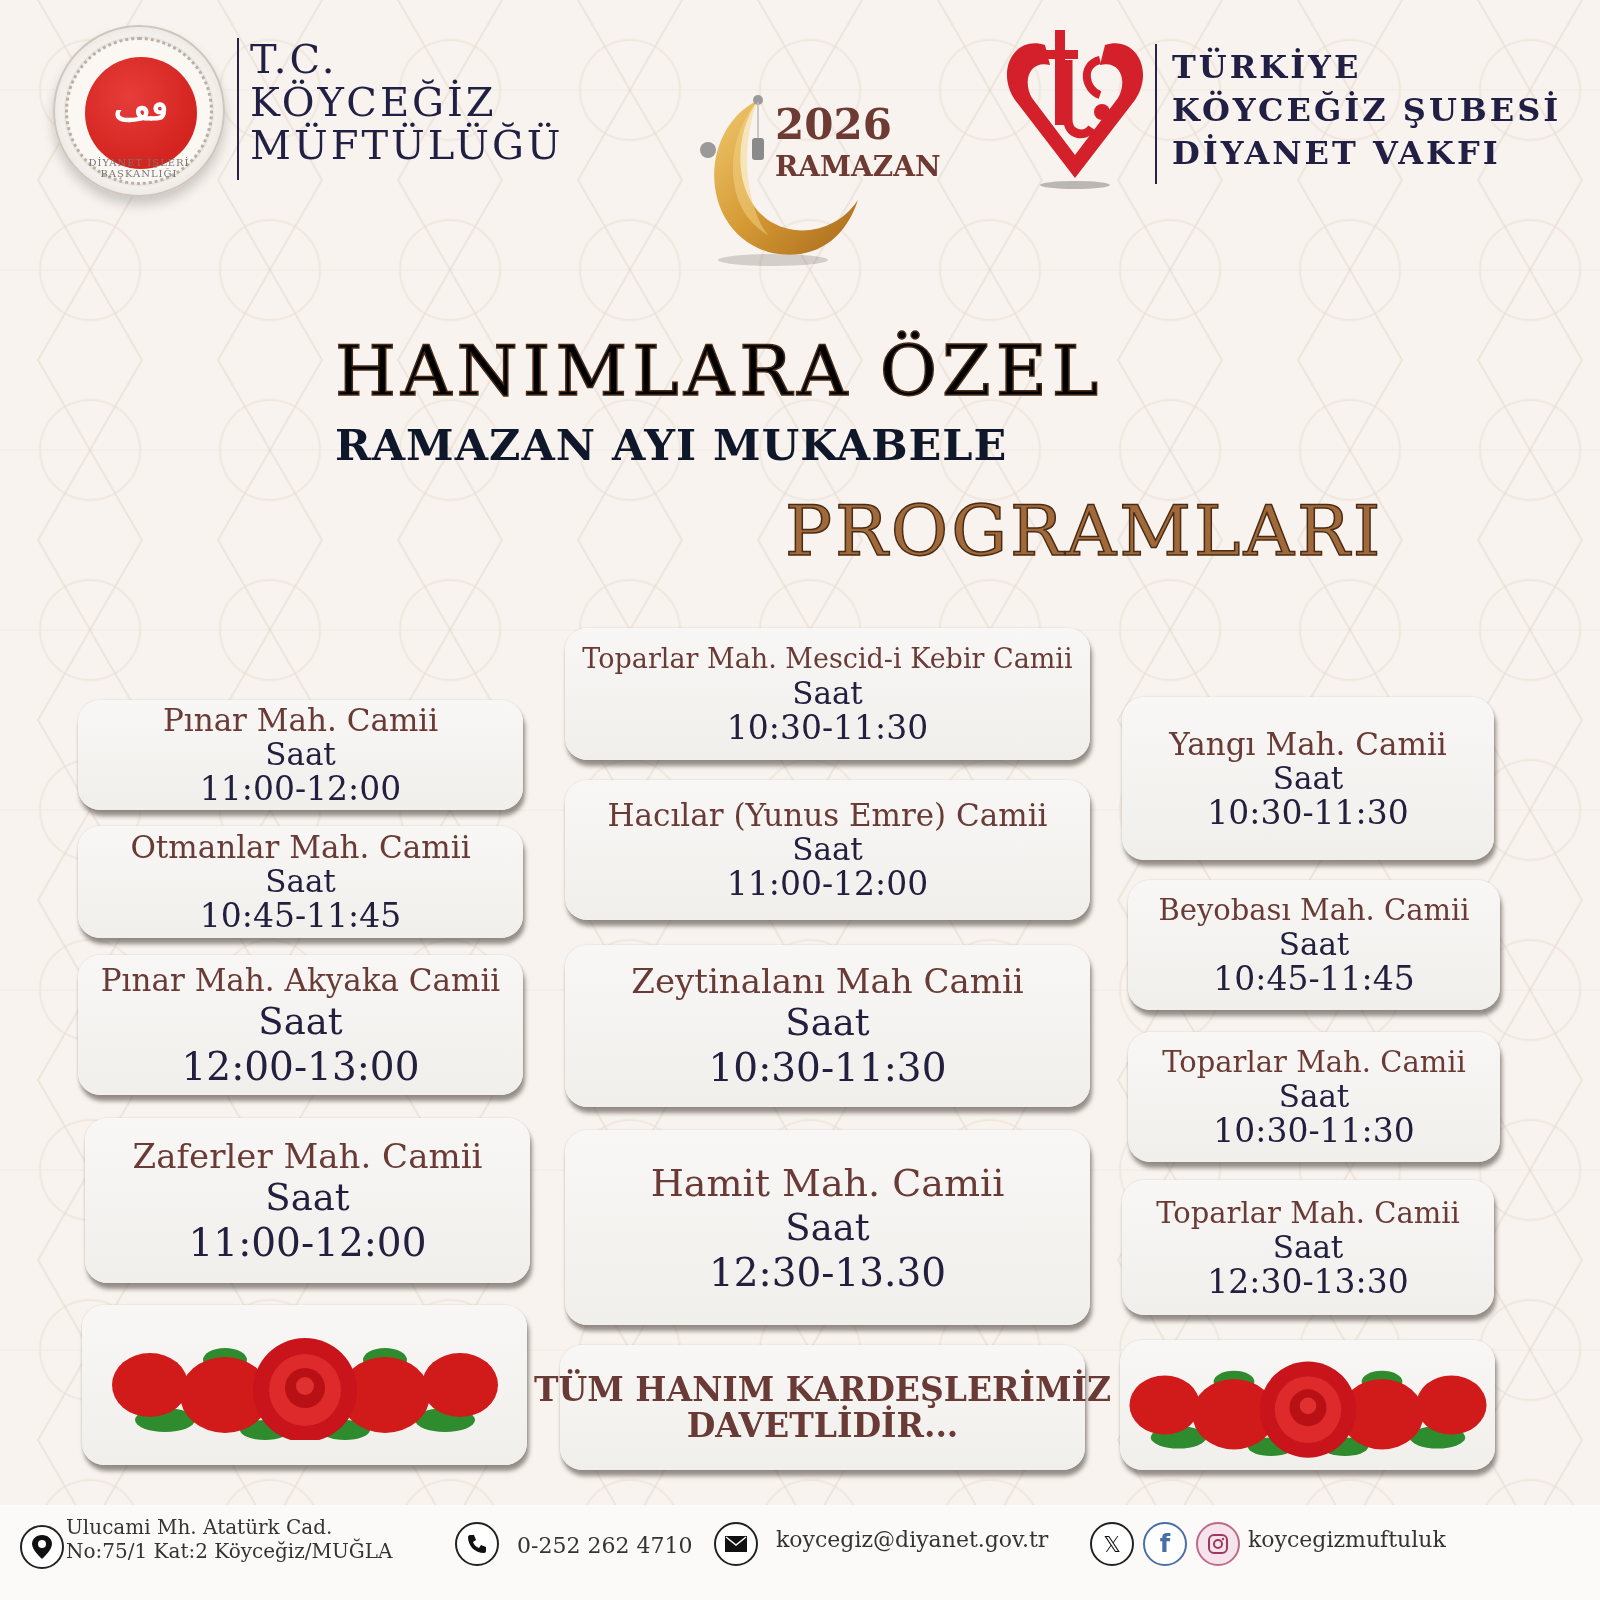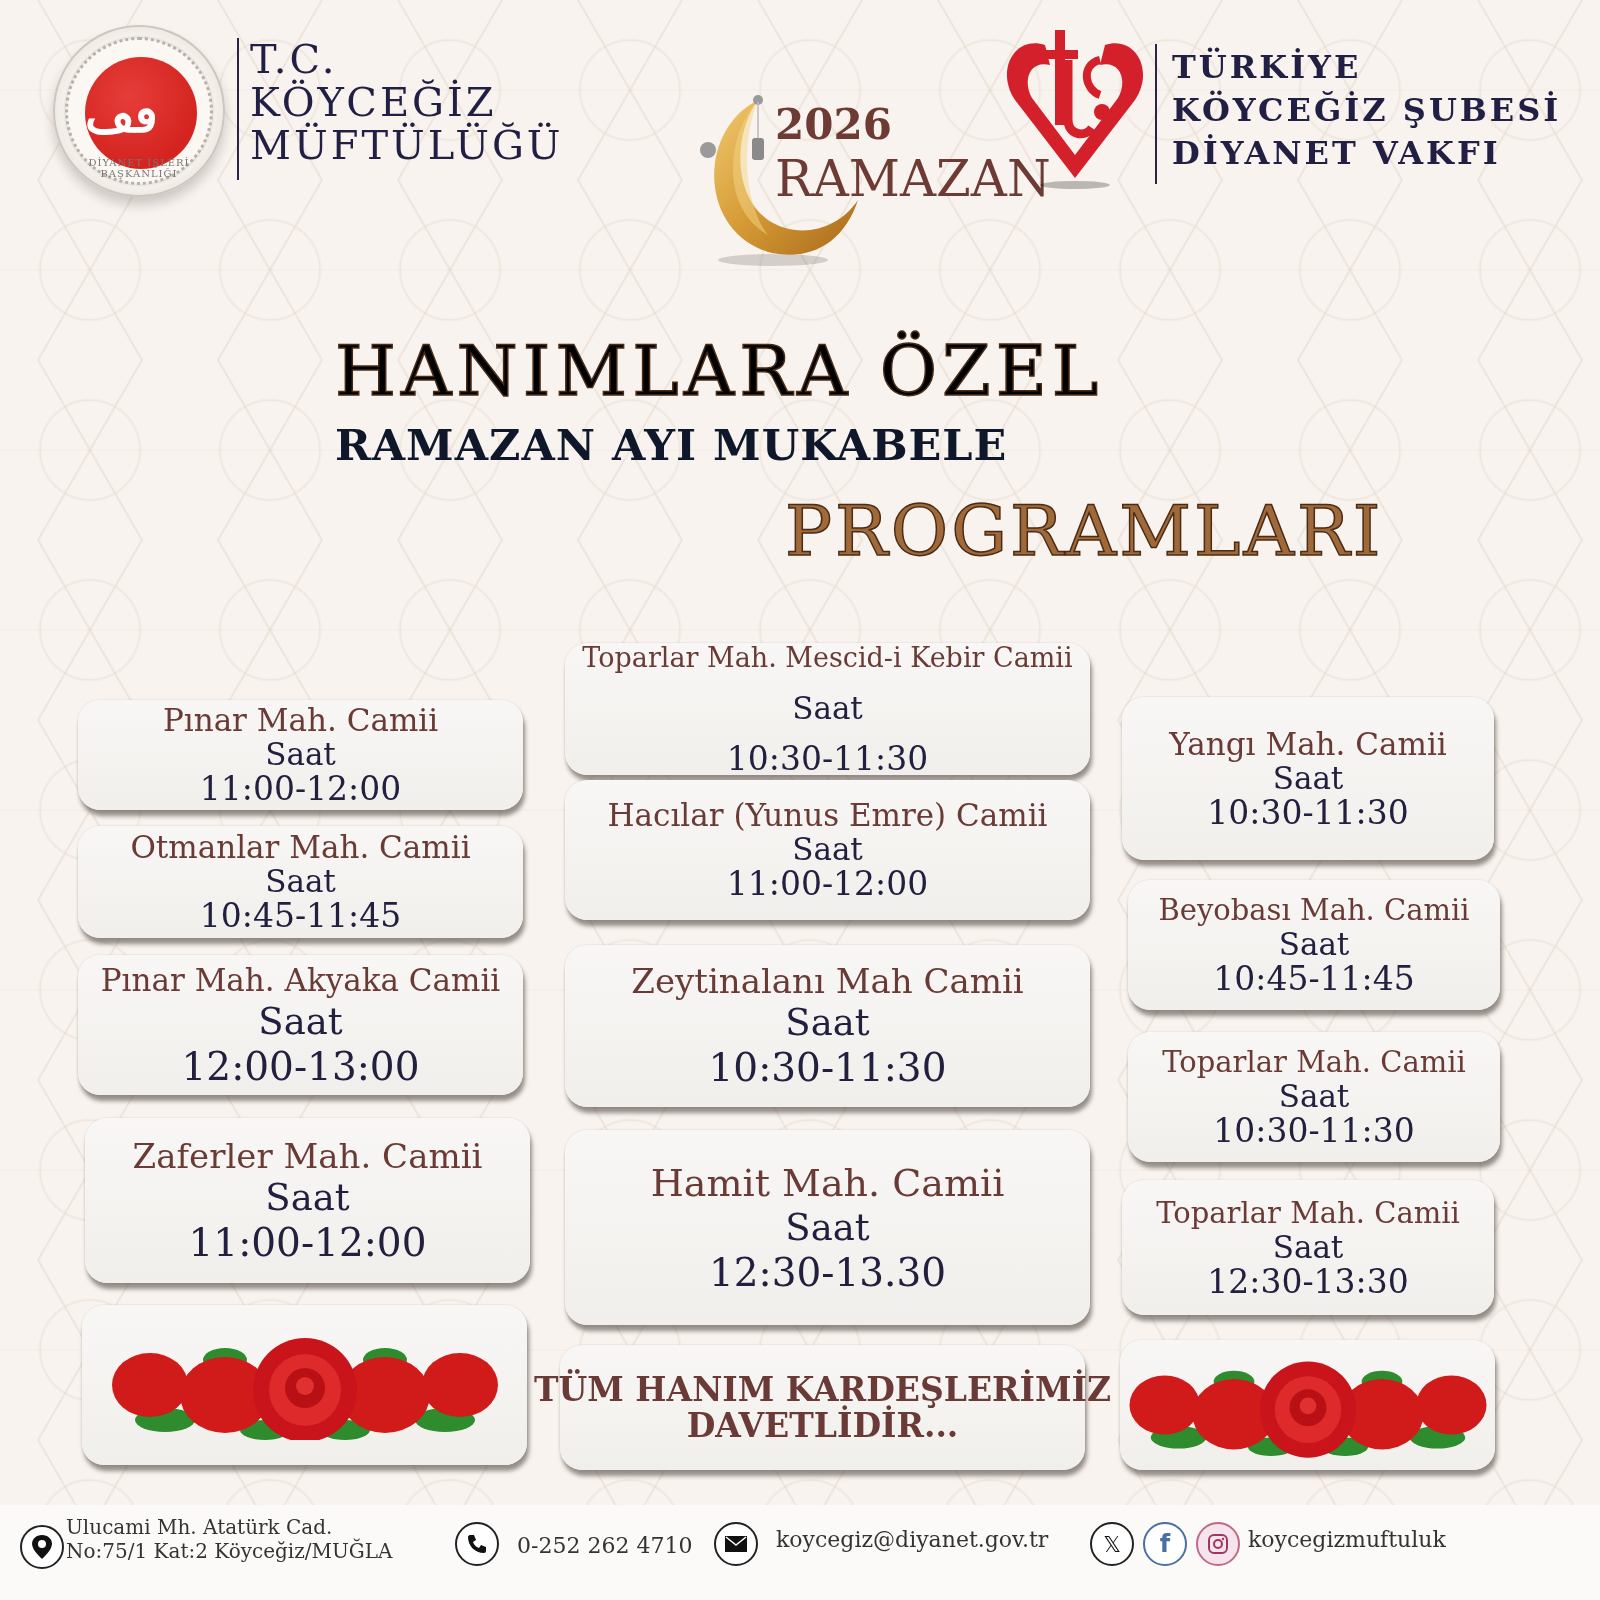--- a/index.html
+++ b/index.html
@@ -32,22 +32,22 @@
   }
   .seal-dots {
     position: absolute; inset: 10px; border-radius: 50%;
     border: 3px dotted #b9b0a6;
   }
   .seal-inner {
     position: absolute; left: 30px; top: 30px; width: 112px; height: 112px; border-radius: 50%;
     background: radial-gradient(circle at 40% 35%, #e63d3a, #d4241f 70%);
   }
   .seal-glyph {
-    position: absolute; left: 0; right: 0; top: 30px; text-align: left;
-    color: #fff; font-size: 48px; font-family: Liberation Sans, sans-serif; font-weight: bold;
+    position: absolute; left: 0; right: 0; top: 30px; text-align: center;
+    color: #fff; font-size: 36px; font-family: Liberation Sans, sans-serif; font-weight: bold;
     letter-spacing: -4px;
   }
   .seal-ring-text {
     position: absolute; left: 0; right: 0; bottom: 16px; text-align: center;
     font-size: 10px; color: #777; letter-spacing: 1px; font-family: "DejaVu Serif", serif;
   }
   .divider-v { width: 2px; background: #2a2347; }
   .org-left {
     left: 250px; top: 38px;
     font-family: "DejaVu Serif", serif; color: #221f45;
@@ -59,21 +59,21 @@
     font-size: 32px; line-height: 43px; letter-spacing: 3px;
   }
   .heart-logo { left: 1000px; top: 20px; width: 150px; height: 170px; }
 
   .crescent { left: 688px; top: 80px; width: 190px; height: 190px; }
   .ramazan-year {
     left: 775px; top: 100px; font-size: 42px; font-weight: bold; color: #6e3a34;
     font-family: "DejaVu Serif", serif;
   }
   .ramazan-word {
-    left: 775px; top: 150px; font-size: 50px; font-weight: normal; color: #6e3a34;
+    left: 775px; top: 150px; font-size: 28px; font-weight: bold; color: #6e3a34;
     font-family: "DejaVu Serif", serif; letter-spacing: 0px;
   }
 
   
   .title-1 {
     left: 335px; top: 330px; font-size: 70px; color: #000000;
     font-family: "DejaVu Serif", serif; letter-spacing: 5px;
     -webkit-text-stroke: 1.5px #4a2c16;
   }
   .title-2 {
@@ -224,21 +224,21 @@
       <ellipse cx="280" cy="65" rx="45" ry="38"></ellipse>
       <ellipse cx="355" cy="55" rx="38" ry="32"></ellipse>
     </g>
     <circle cx="200" cy="60" r="52" fill="#c8141a"></circle>
     <circle cx="200" cy="60" r="36" fill="#de2a2a"></circle>
     <circle cx="200" cy="58" r="20" fill="#b81015"></circle>
     <circle cx="200" cy="56" r="9" fill="#e03030"></circle>
   </svg>
 </div>
 
-<div class="card sz-s" style="left:565px; top:643px; width:525px; height:132px;gap:16px;">
+<div class="card sz-s" style="left:565px; top:628px; width:525px; height:132px;">
   <div class="name" style="font-size:27px;">Toparlar Mah. Mescid-i Kebir Camii</div>
   <div class="saat">Saat</div>
   <div class="time">10:30-11:30</div>
 </div>
 <div class="card sz-s" style="left:565px; top:780px; width:525px; height:140px;">
   <div class="name">Hacılar (Yunus Emre) Camii</div>
   <div class="saat">Saat</div>
   <div class="time">11:00-12:00</div>
 </div>
 <div class="card sz-m" style="left:565px; top:945px; width:525px; height:162px;">

